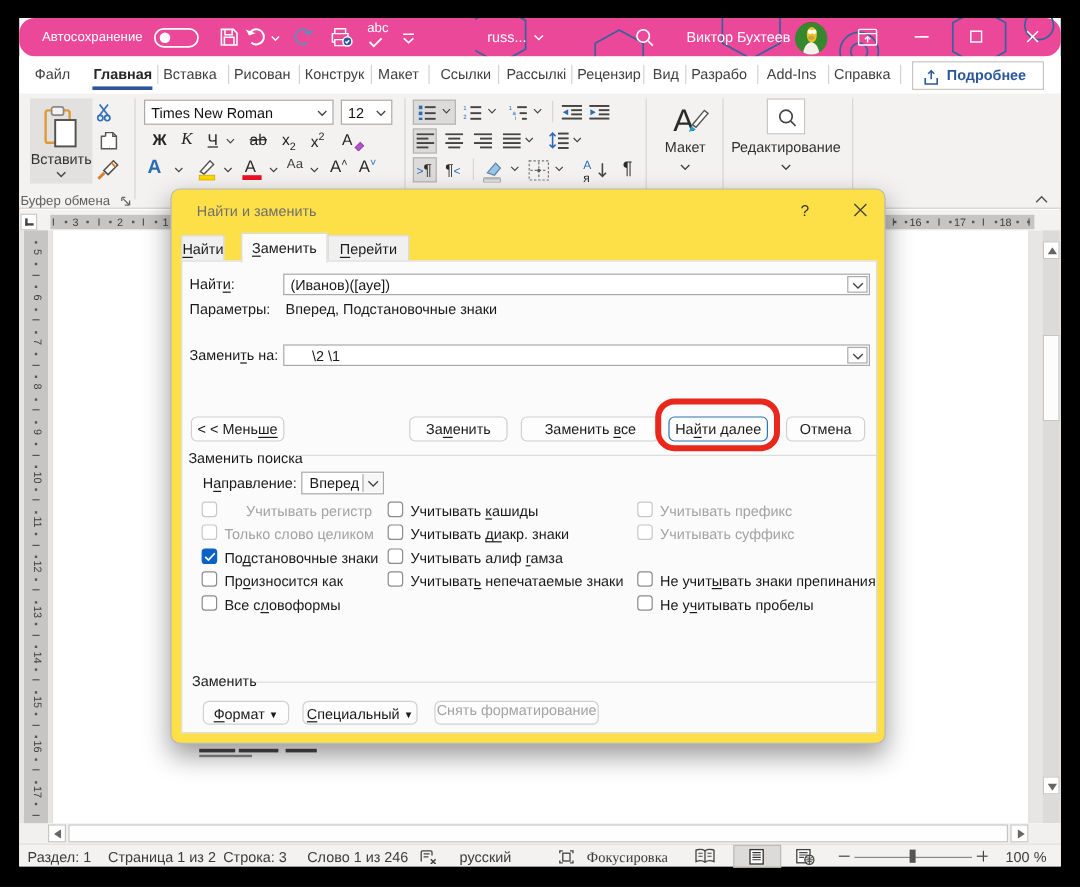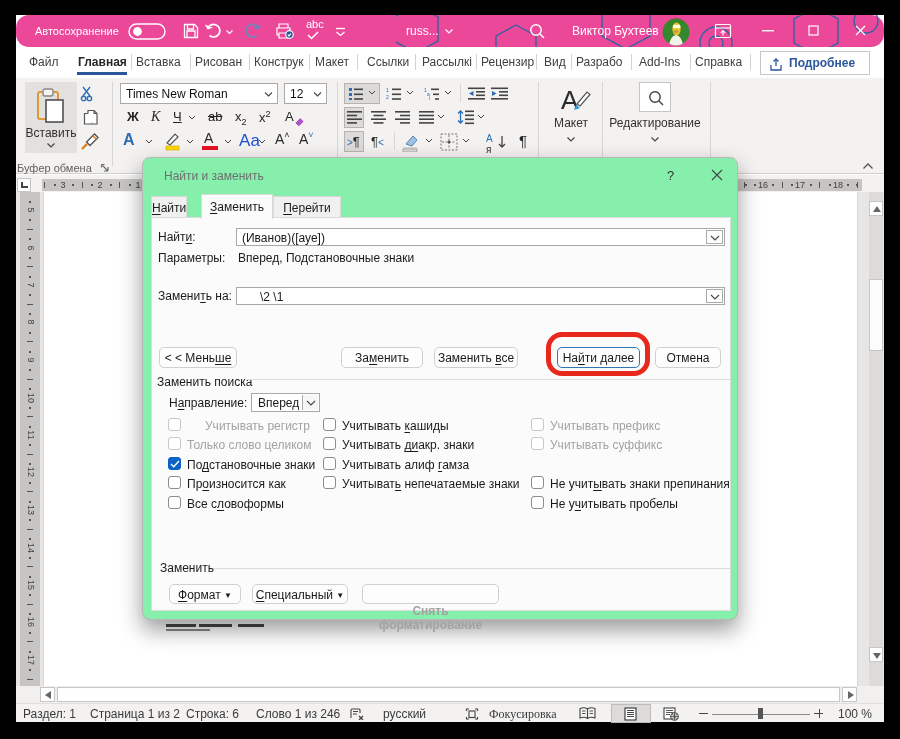--- a/index.html
+++ b/index.html
@@ -23,21 +23,21 @@
   .hruler { position:absolute; top:4px; height:12px; background:#c6c5c3; color:#3f3f3f; font-size:9px; }
   #vruler { position:absolute; left:4px; top:177px; width:20px; height:511px; background:#c6c5c3; }
   #docarea { position:absolute; left:0; top:177px; width:868px; height:494px; background:#e8e6e4; }
   #page { position:absolute; left:27px; top:0; width:815px; height:494px; background:#fff; border-left:1px solid #d8d6d4; border-right:1px solid #d8d6d4; }
   
   #vscroll { position:absolute; left:853px; top:177px; width:14px; height:494px; background:#dcdbda; }
   #hscrollrow { position:absolute; left:0; top:671px; width:868px; height:17px; background:#f1f0ef; }
   #statusbar { position:absolute; left:0; top:688px; width:868px; height:19px; background:#f3f2f1; border-top:1px solid #e1dfdd; font-size:12px; color:#3b3b3b; }
   #statusbar .s { position:absolute; top:3px; white-space:nowrap; }
   
-  #dlg { position:absolute; left:142px; top:157px; width:596px; height:463px; background:#86efac;
+  #dlg { position:absolute; left:142px; top:157px; width:596px; height:463px; background:#fde047;
      border:1px solid #b8b8b8; border-radius:8px; box-shadow:0 10px 22px rgba(0,0,0,.40); font-size:12px; color:#1a1a1a;padding-left:28px; }
   .dtab { position:absolute; top:38px; height:22px; background:#f0f0f0; border:1px solid #d9d9d9; text-align:center; }
   #dpage { position:absolute; left:8px; top:59px; width:580px; height:394px; background:#fbfbfb; border:1px solid #dcdcdc; }
   .btn { position:absolute; background:#fdfdfd; border:1px solid #d0d0d0; border-radius:5px; text-align:center; color:#1a1a1a; }
   .btn.dis { color:#a3a3a3; }
   .cb { position:absolute; width:13px; height:13px; border:1px solid #8c8c8c; border-radius:3px; background:#fff; }
   .cb.dis { border-color:#c8c8c8; }
   .cblab { position:absolute; white-space:nowrap; }
   .cblab.dis { color:#a3a3a3; }
   .combo { position:absolute; background:#fff; border:1px solid #a8a8a8; }
@@ -239,21 +239,21 @@
         <rect x="3" y="15" width="13" height="4" fill="#ffd800" stroke="#c9aa00" stroke-width="0.6"></rect>
       </svg>
       <svg class="abs" style="left:66px; top:9px;" width="8" height="6" viewBox="0 0 8 6" fill="none" stroke="#444" stroke-width="1">
           <path d="M1 1 l3 3 l3 -3"></path>
         </svg>
       <span class="abs" style="left:84px; top:0; color:#2a2a2a;">А</span>
       <div class="abs" style="left:82px; top:16px; width:16px; height:4px; background:#e81123;"></div>
       <svg class="abs" style="left:104px; top:9px;" width="8" height="6" viewBox="0 0 8 6" fill="none" stroke="#444" stroke-width="1">
           <path d="M1 1 l3 3 l3 -3"></path>
         </svg>
-      <span class="abs" style="left:119px; top:1px; font-size:17px; color:#1d4ed8;">Аа</span>
+      <span class="abs" style="left:119px; top:1px; font-size:11px; color:#404040;">Аа</span>
       <svg class="abs" style="left:138px; top:9px;" width="8" height="6" viewBox="0 0 8 6" fill="none" stroke="#444" stroke-width="1">
           <path d="M1 1 l3 3 l3 -3"></path>
         </svg>
       <span class="abs" style="left:155px; top:0; color:#2a2a2a;">А<sup style="font-size:9px;">˄</sup></span>
       <span class="abs" style="left:179px; top:0; color:#2a2a2a;">А<sup style="font-size:9px; color:#2b6cb5;">˅</sup></span>
     </div>
     <div class="gsep" style="left:321px;"></div>
 
     <div class="abs" style="left:328px; top:5px; width:36px; height:21px; background:#dcdbda; border:1px solid #b5b4b2;"></div>
     <svg class="abs" style="left:332px; top:9px;" width="16" height="13" viewBox="0 0 16 13">
@@ -532,21 +532,21 @@
     <div class="abs" style="left:41px; top:1px; width:783px; height:15px; background:#fefefe; border:1px solid #c6c6c6;"></div>
     <div class="abs" style="left:826px; top:1px; width:15px; height:15px; background:#fff; border:1px solid #c8c6c4;">
       <svg class="abs" style="left:5px; top:3px;" width="6" height="8" viewBox="0 0 6 8">
           <path d="M6 4 L0 0 V8 z" fill="#666"></path>
         </svg>
     </div>
   </div>
   <div id="statusbar">
     <span class="s" style="left:7px;">Раздел: 1</span>
     <span class="s" style="left:74px;">Страница 1 из 2</span>
-    <span class="s" style="left:170px;">Строка: 6</span>
+    <span class="s" style="left:170px;">Строка: 3</span>
     <span class="s" style="left:240px;">Слово 1 из 246</span>
     <svg class="abs" style="left:334px; top:4px;" width="15" height="12" viewBox="0 0 15 12" fill="none" stroke="#444" stroke-width="1.1">
       <path d="M1 10 V2 a1 1 0 0 1 1 -1 h7 a1 1 0 0 1 1 1 v3"></path>
         <path d="M3 3.5 h5 M3 6 h4"></path>
       <path d="M9 8 l4 4 M13 8 l-4 4" stroke-width="1.3"></path>
     </svg>
     <span class="s" style="left:367px;">русский</span>
     <svg class="abs" style="left:449px; top:4px;" width="14" height="12" viewBox="0 0 14 12" fill="none" stroke="#444" stroke-width="1.1">
       <path d="M4 1 H1.5 v2 M10 1 h2.5 v2 M4 11 H1.5 V9 M10 11 h2.5 V9"></path>
         <rect x="4" y="3" width="6" height="6.5"></rect>
@@ -604,21 +604,21 @@
       <span class="abs" style="left:23px; top:2px;">\2 \1</span>
       <div class="abs" style="right:1px; top:1px; width:17px; height:14px; border:1px solid #ababab; background:#fdfdfd;">
         <svg class="abs" style="left:3px; top:4px;" width="10" height="7" viewBox="0 0 10 7" fill="none" stroke="#444" stroke-width="1.1">
             <path d="M1 1 l4 4 l4 -4"></path>
           </svg>
       </div>
     </div>
 
     <div class="btn" style="left:7px; top:129px; width:78px; height:21px;"><span style="position:relative; top:3px;">&lt; &lt; Мень<u>ше</u></span></div>
     <div class="btn" style="left:189px; top:129px; width:82px; height:21px;"><span style="position:relative; top:3px;">За<u>м</u>енить</span></div>
-    <div class="btn" style="left:282px; top:129px; width:84px; height:21px;"><span style="position:relative; top:3px;">Заменить <u>в</u>се</span></div>
+    <div class="btn" style="left:282px; top:129px; width:116px; height:21px;"><span style="position:relative; top:3px;">Заменить <u>в</u>се</span></div>
     <div class="btn" style="left:405px; top:129px; width:83px; height:21px; border:1.5px solid #2e75b6;"><span style="position:relative; top:2.5px;">На<u>й</u>ти далее</span></div>
     <div class="btn" style="left:503px; top:129px; width:66px; height:21px;"><span style="position:relative; top:3px;">Отмена</span></div>
 
     <span class="abs" style="left:5px; top:157px;">Заменить поиска</span>
     <div class="abs" style="left:95px; top:161px; width:484px; height:1px; background:#dcdcdc;"></div>
     <span class="abs" style="left:17px; top:178px;">Н<u>а</u>правление:</span>
     <div class="combo" style="left:99px; top:175px; width:69px; height:19px;">
       <span class="abs" style="left:6px; top:2px;">Вперед</span>
       <div class="abs" style="right:1px; top:1px; width:16px; height:15px; border-left:1px solid #ababab; background:#f6f6f6;">
         <svg class="abs" style="left:3px; top:5px;" width="10" height="7" viewBox="0 0 10 7" fill="none" stroke="#444" stroke-width="1.1">
@@ -655,16 +655,16 @@
       <span class="cblab dis" style="left:398px; top:220px;">Учитывать суффикс</span>
     <div class="cb" style="left:379px; top:258px;"></div>
       <span class="cblab" style="left:398px; top:259px;">Не учит<u>ы</u>вать знаки препинания</span>
     <div class="cb" style="left:379px; top:278px;"></div>
       <span class="cblab" style="left:398px; top:279px;">Не у<u>ч</u>итывать пробелы</span>
 
     <span class="abs" style="left:8px; top:343px;">Заменить</span>
     <div class="abs" style="left:61px; top:350px; width:518px; height:1px; background:#dcdcdc;"></div>
     <div class="btn" style="left:17px; top:366px; width:72px; height:20px;"><span style="position:relative; top:3px;"><u>Ф</u>ормат <span style="font-size:8px; position:relative; top:-1px;">▼</span></span></div>
     <div class="btn" style="left:100px; top:366px; width:96px; height:20px;"><span style="position:relative; top:3px;"><u>С</u>пециальный <span style="font-size:8px; position:relative; top:-1px;">▼</span></span></div>
-    <div class="btn dis" style="left:210px; top:366px; width:137px; height:20px;"><span style="position:relative; top:19px;font-weight:bold;">Снять форматирование</span></div>
+    <div class="btn dis" style="left:210px; top:366px; width:137px; height:20px;"><span style="position:relative; top:0;">Снять форматирование</span></div>
   </div>
   <div class="abs" style="left:403px; top:174px; width:104px; height:44px; border:5px solid #e8271d; border-radius:16px; z-index:5;"></div>
 </div>
 
 </body></html>

